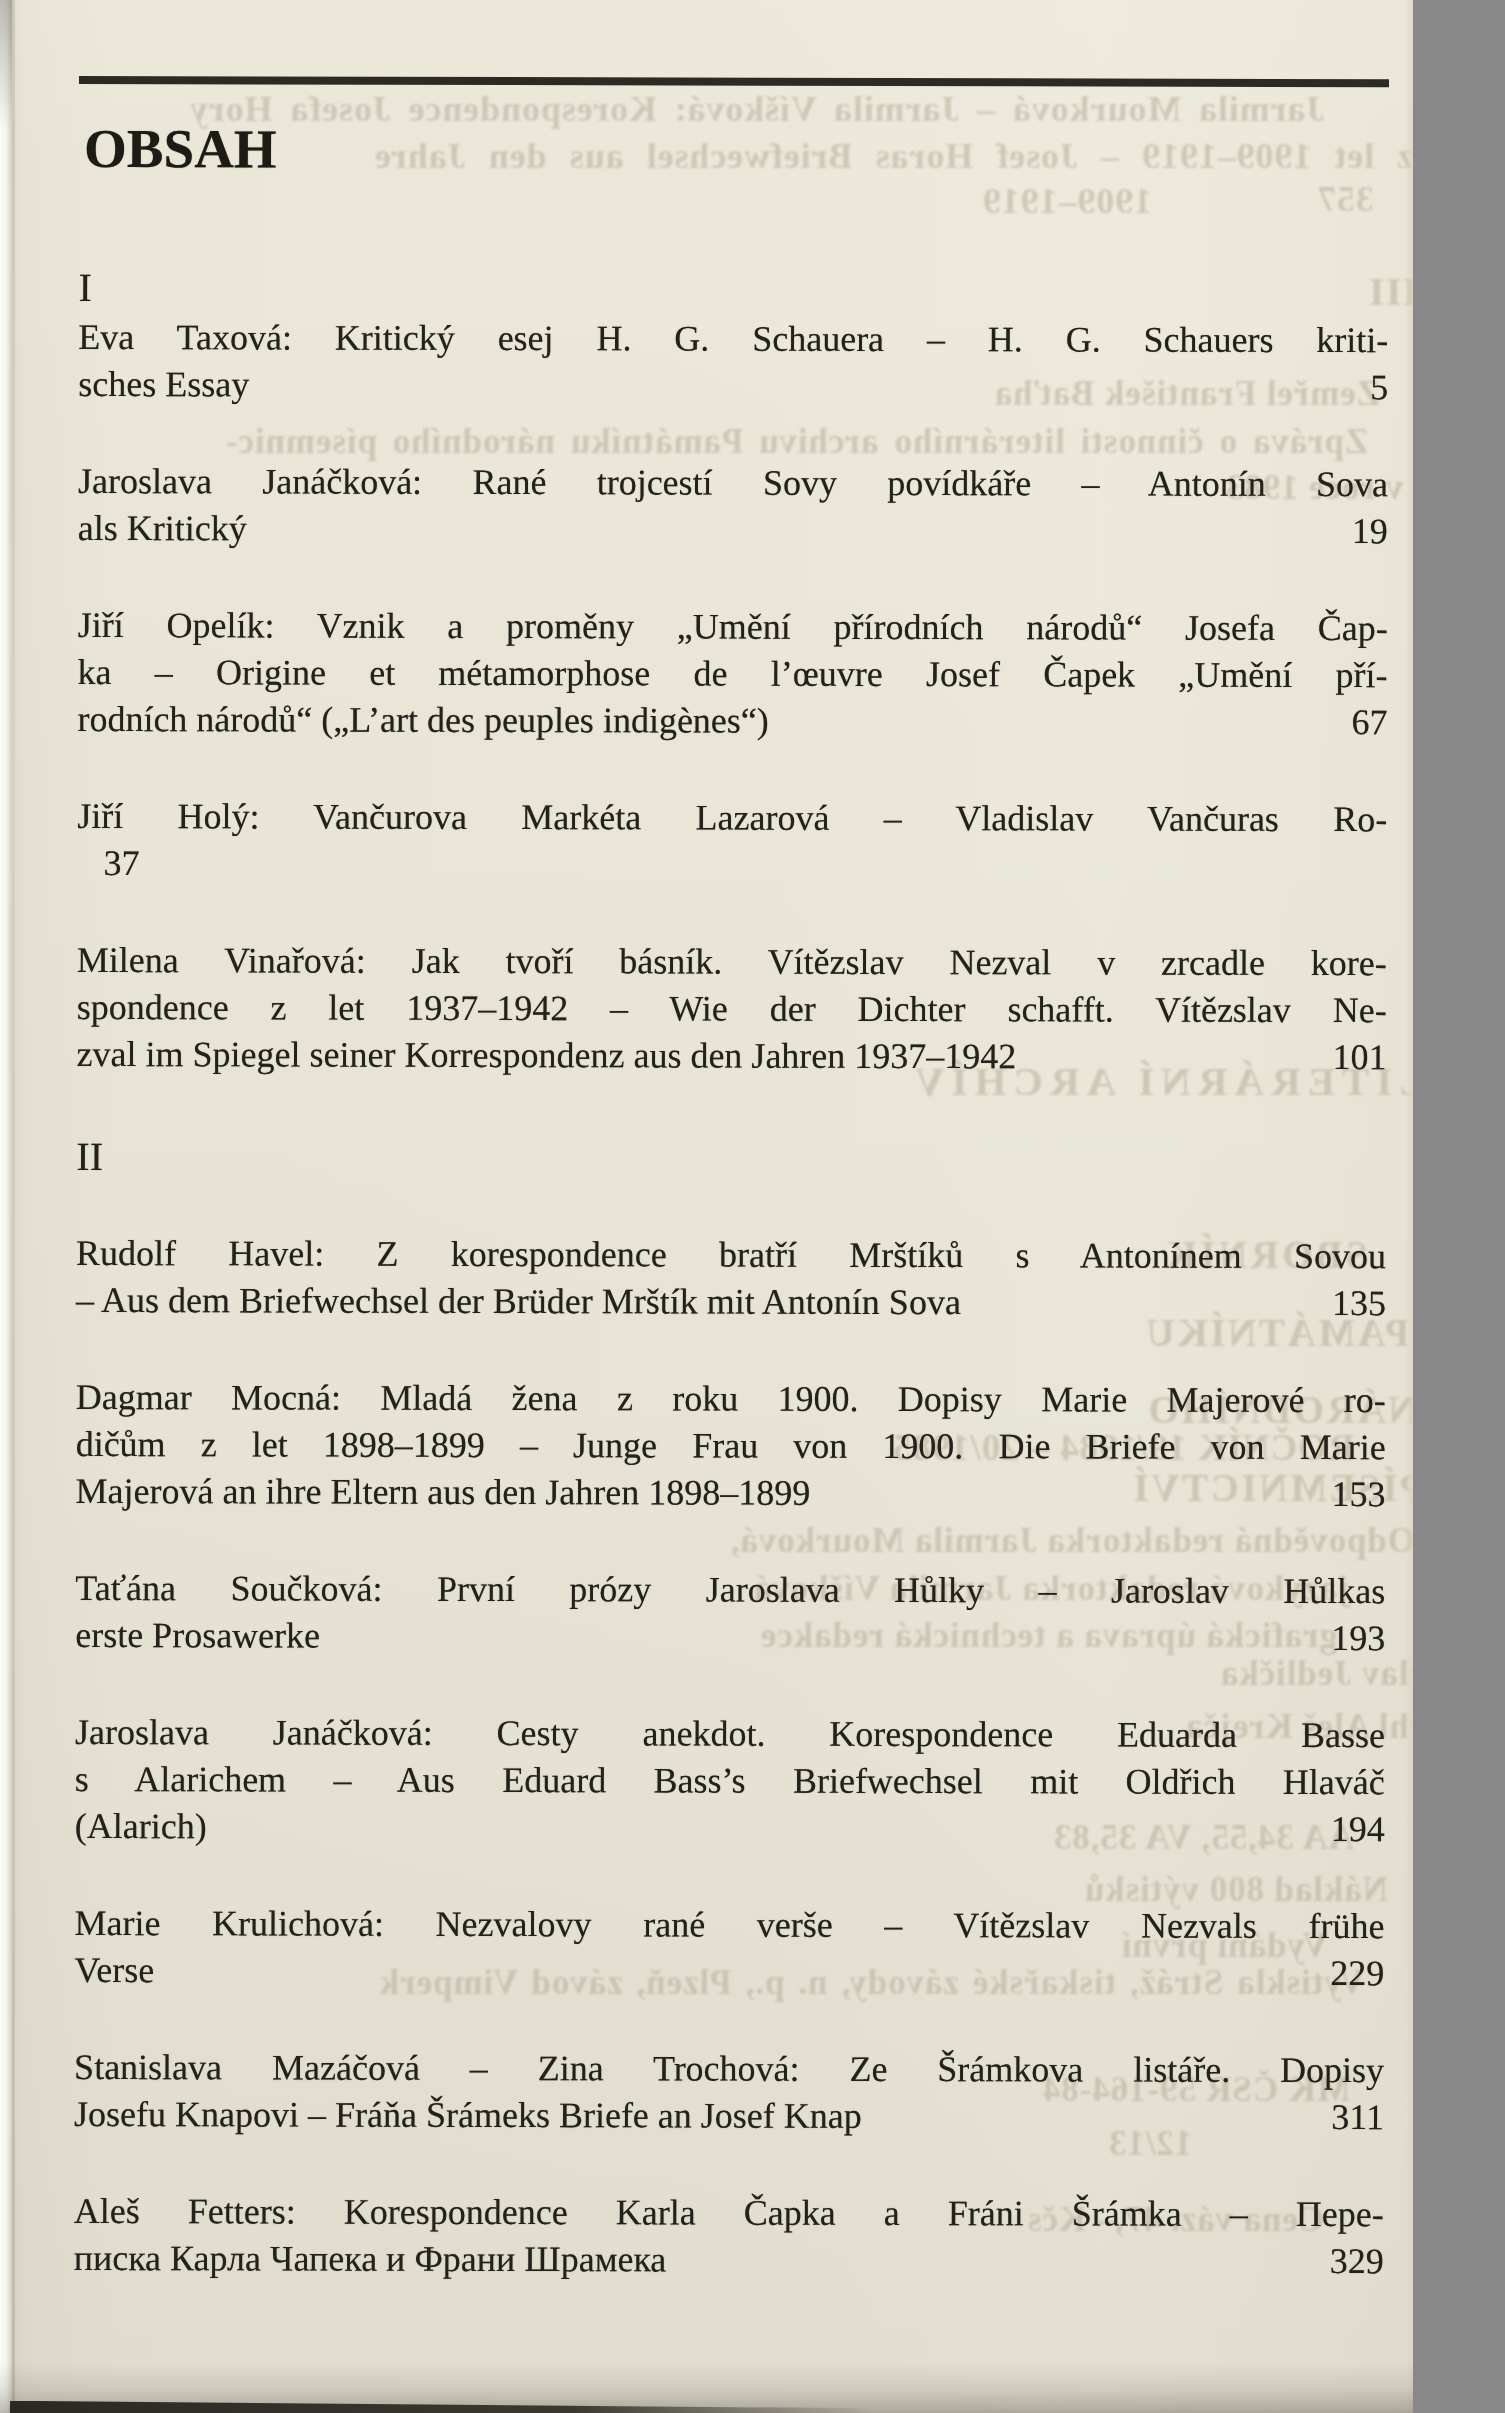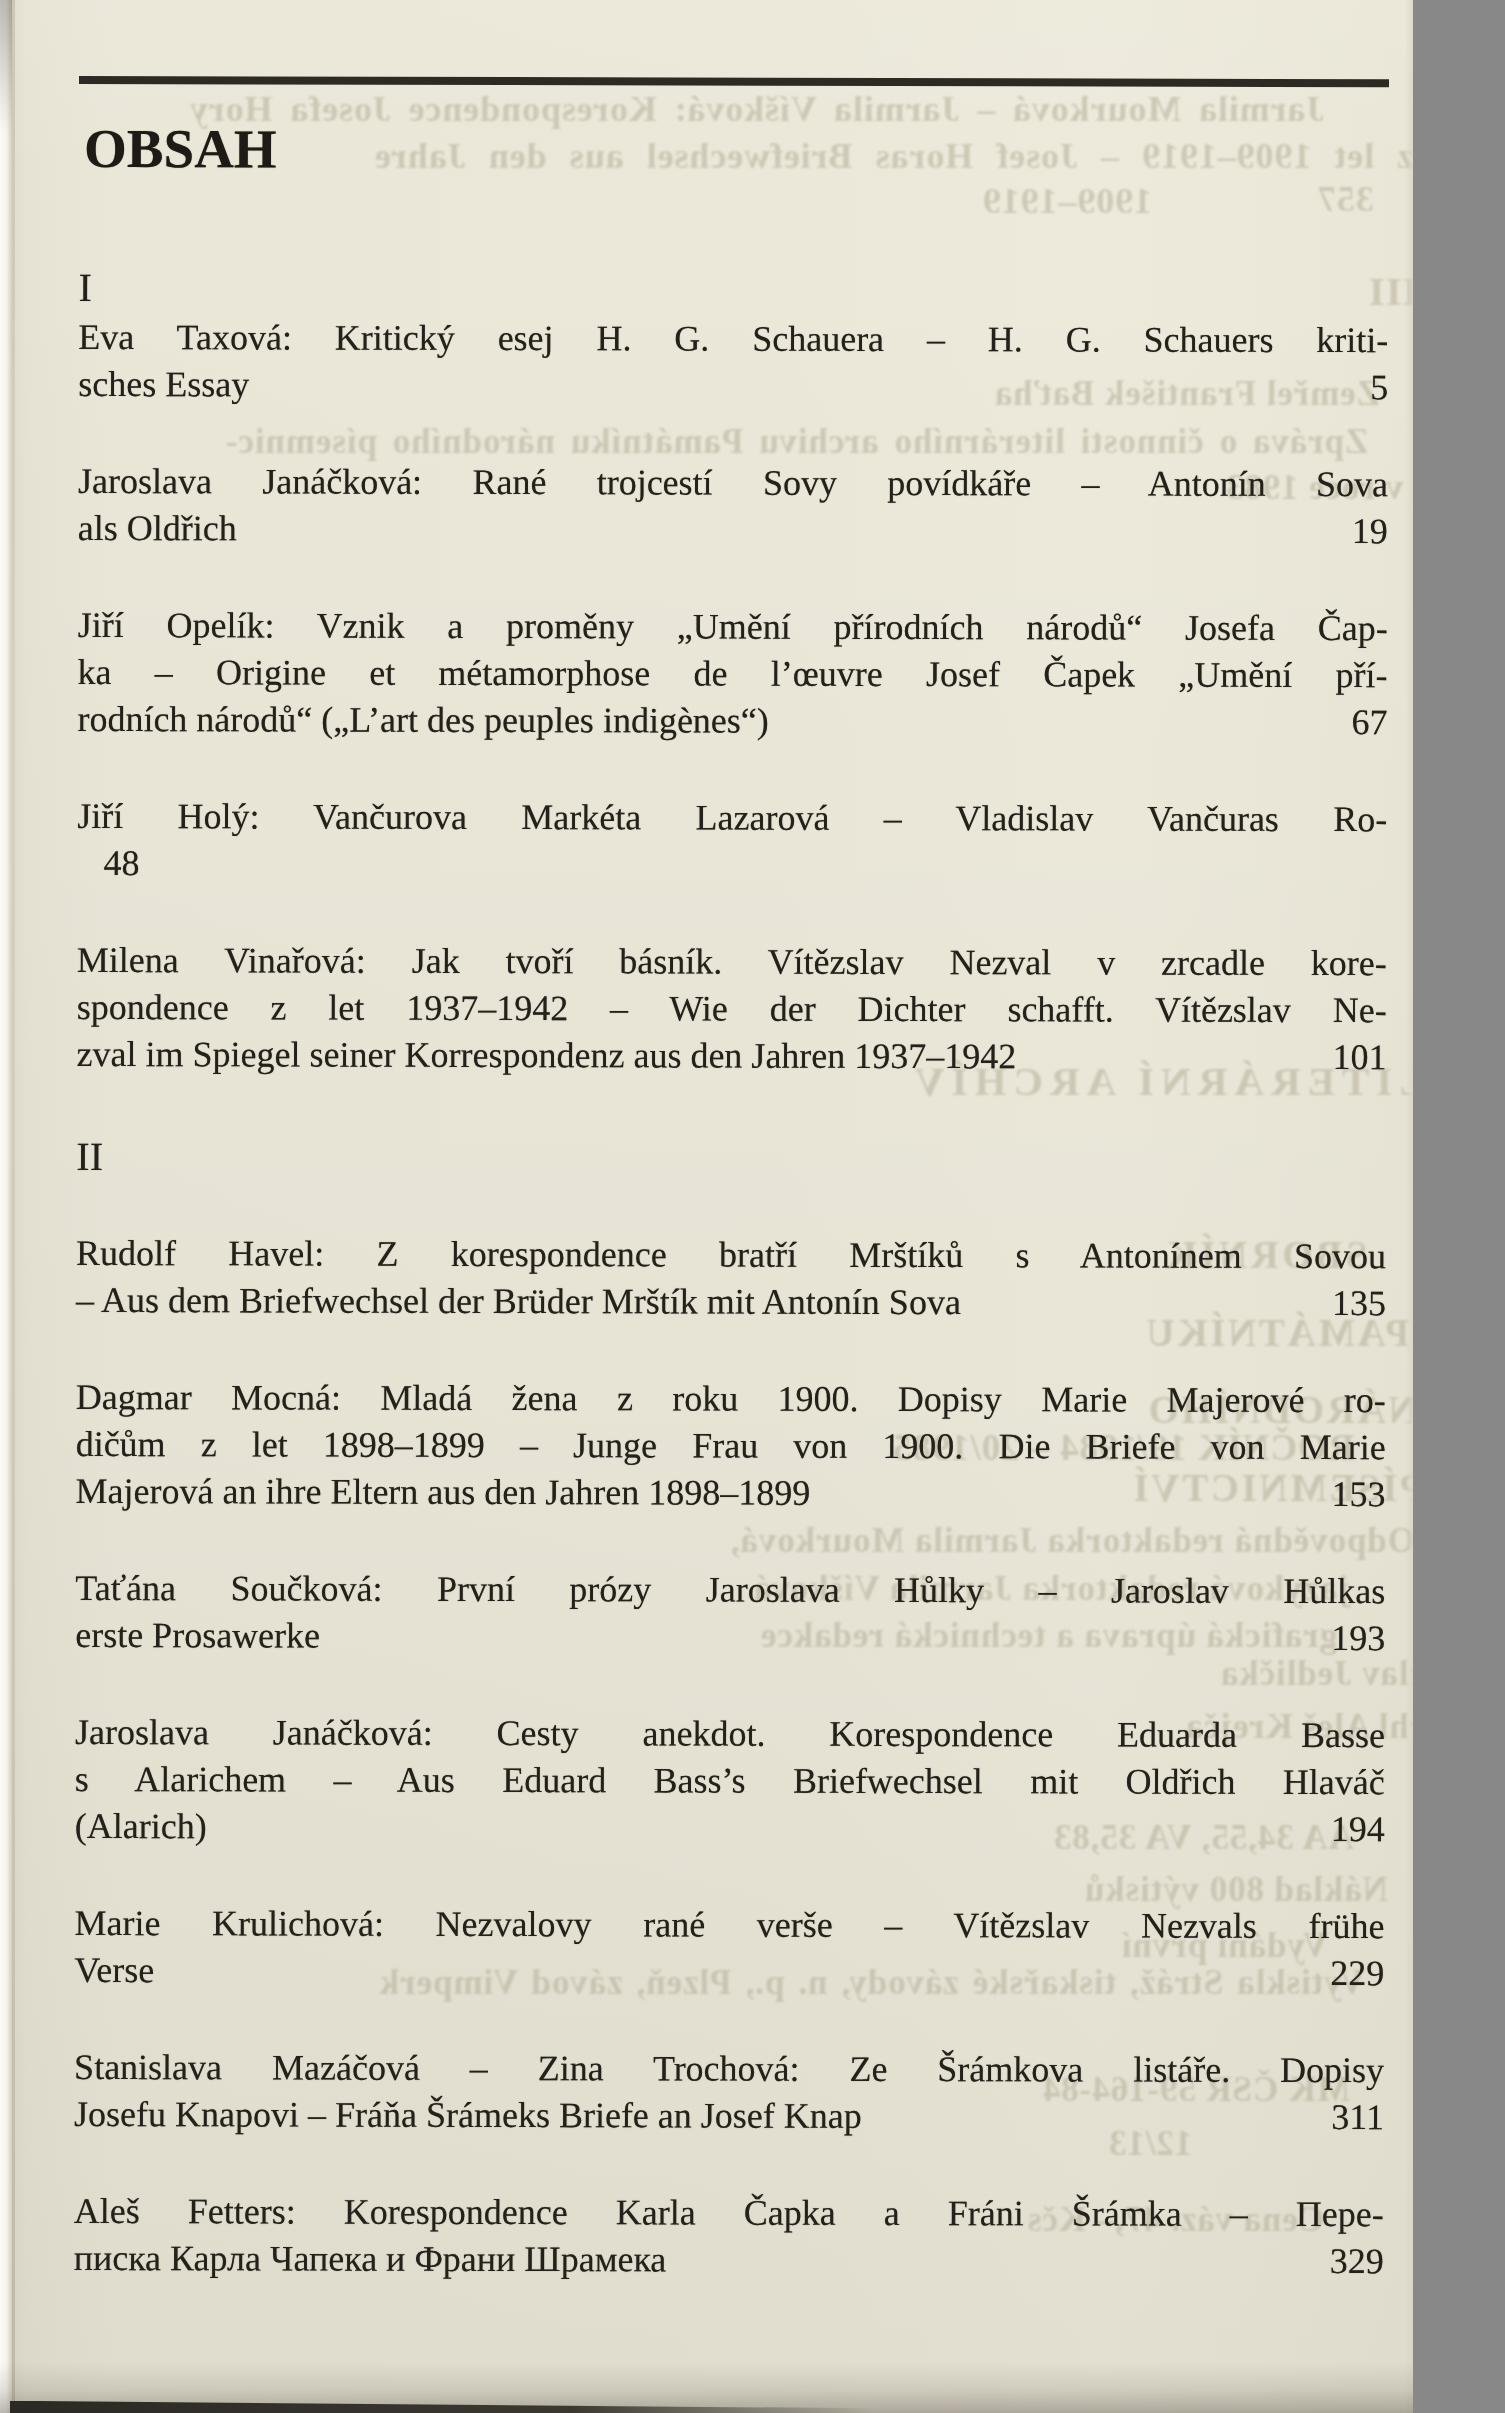--- a/index.html
+++ b/index.html
@@ -89,38 +89,38 @@
         <div class="line j">Eva Taxová: Kritický esej H. G. Schauera – H. G. Schauers kriti-</div>
         <div class="line last">
           <span>sches Essay</span>
           <span class="pg">5</span>
         </div>
       </div>
 
       <div class="entry">
         <div class="line j">Jaroslava Janáčková: Rané trojcestí Sovy povídkáře – Antonín Sova</div>
         <div class="line last">
-          <span>als Oldřich</span>
+          <span>als Kritický</span>
           <span class="pg">19</span>
         </div>
       </div>
 
       <div class="entry">
         <div class="line j">Jiří Opelík: Vznik a proměny „Umění přírodních národů“ Josefa Čap-</div>
         <div class="line j">ka – Origine et métamorphose de l’œuvre Josef Čapek „Umění pří-</div>
         <div class="line last">
           <span>rodních národů“ („L’art des peuples indigènes“)</span>
           <span class="pg">67</span>
         </div>
       </div>
 
       <div class="entry">
         <div class="line j">Jiří Holý: Vančurova Markéta Lazarová – Vladislav Vančuras Ro-</div>
         <div class="line last">
-          <span class="pg">48</span>
+          <span class="pg">37</span>
         </div>
       </div>
 
       <div class="entry">
         <div class="line j">Milena Vinařová: Jak tvoří básník. Vítězslav Nezval v zrcadle kore-</div>
         <div class="line j">spondence z let 1937–1942 – Wie der Dichter schafft. Vítězslav Ne-</div>
         <div class="line last">
           <span>zval im Spiegel seiner Korrespondenz aus den Jahren 1937–1942</span>
           <span class="pg">101</span>
         </div>

